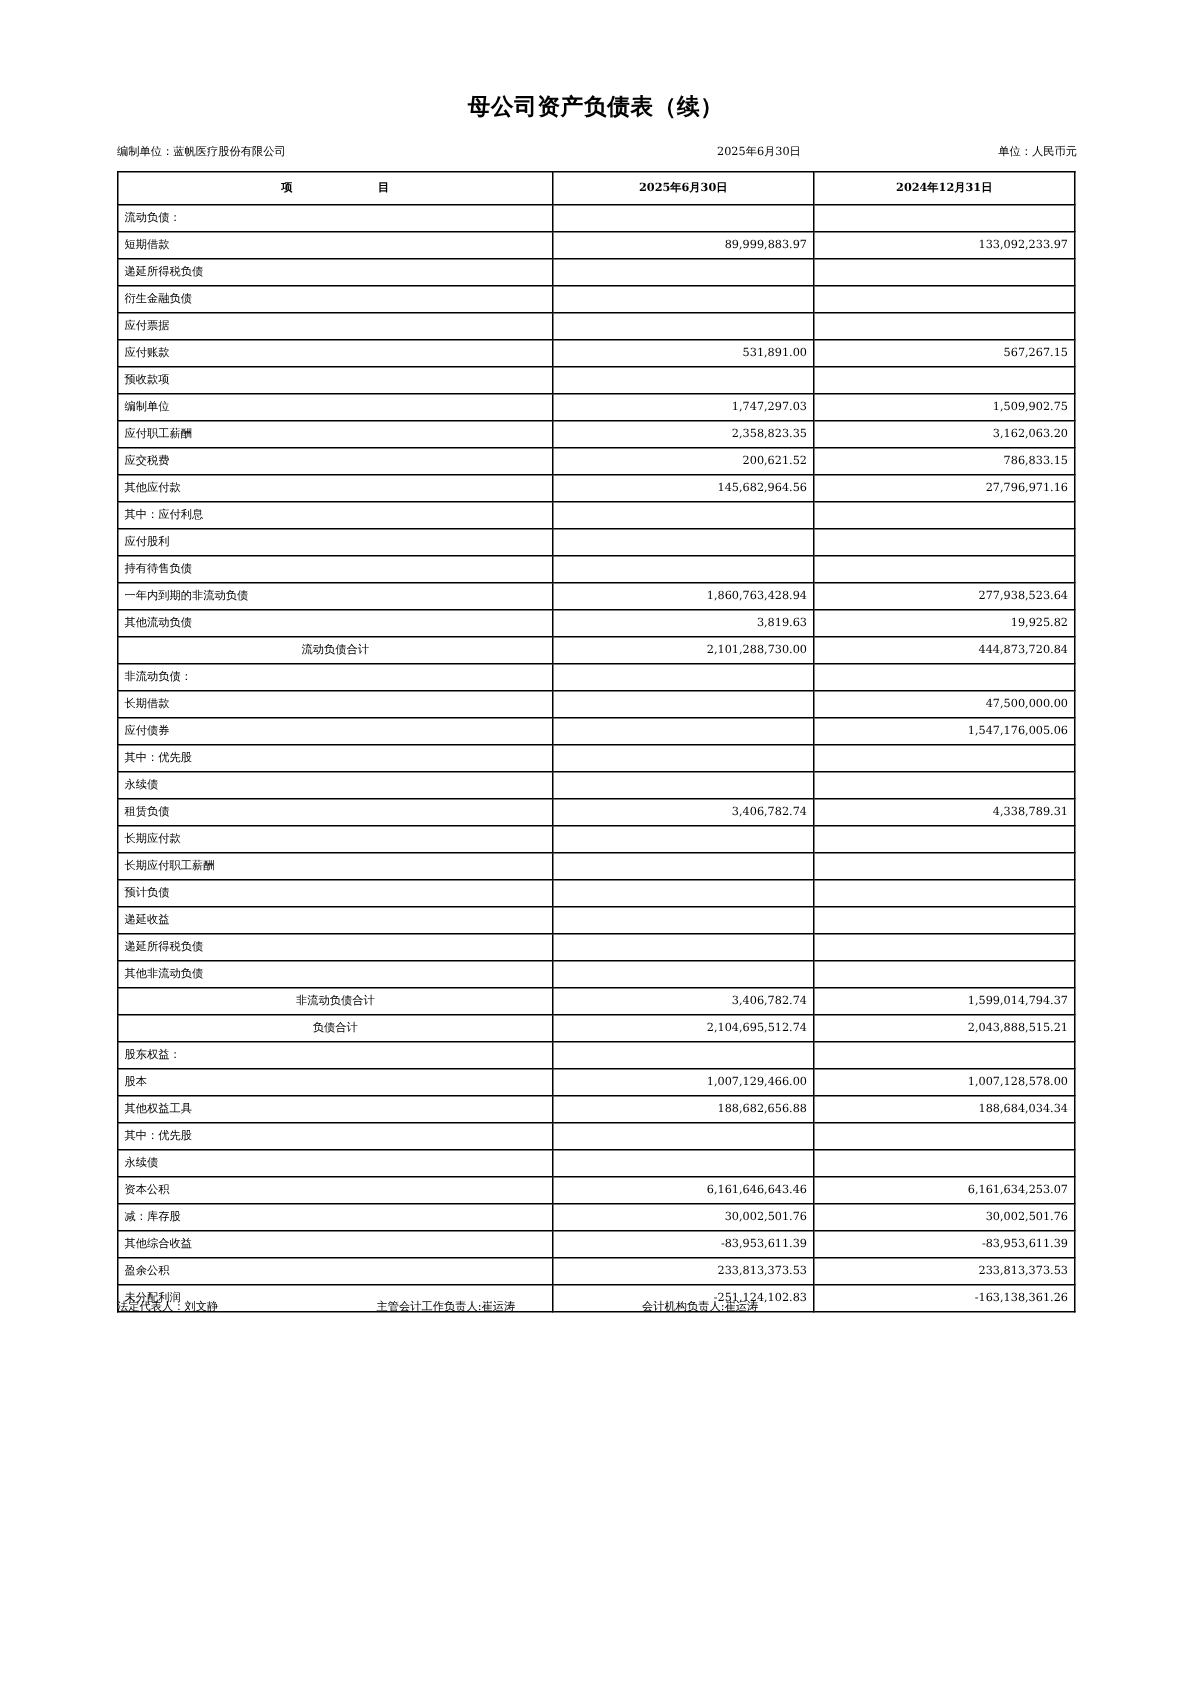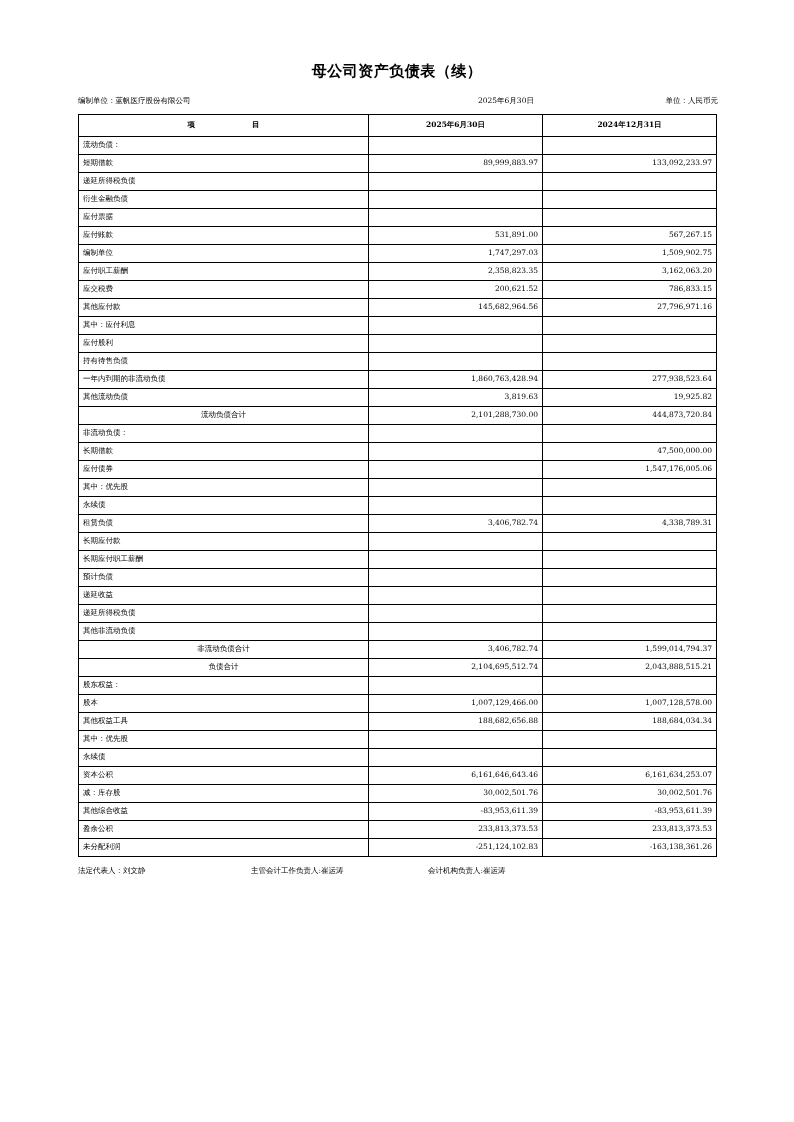--- a/index.html
+++ b/index.html
@@ -167,20 +167,25 @@
           <td class="edge-l lv1">应付票据</td>
           <td class="num"></td>
           <td class="num edge-r"></td>
         </tr>
         <tr>
           <td class="edge-l lv1">应付账款</td>
           <td class="num">531,891.00</td>
           <td class="num edge-r">567,267.15</td>
         </tr>
         <tr>
+          <td class="edge-l lv1">预收款项</td>
+          <td class="num"></td>
+          <td class="num edge-r"></td>
+        </tr>
+        <tr>
           <td class="edge-l lv1">编制单位</td>
           <td class="num">1,747,297.03</td>
           <td class="num edge-r">1,509,902.75</td>
         </tr>
         <tr>
           <td class="edge-l lv1">应付职工薪酬</td>
           <td class="num">2,358,823.35</td>
           <td class="num edge-r">3,162,063.20</td>
         </tr>
         <tr>

